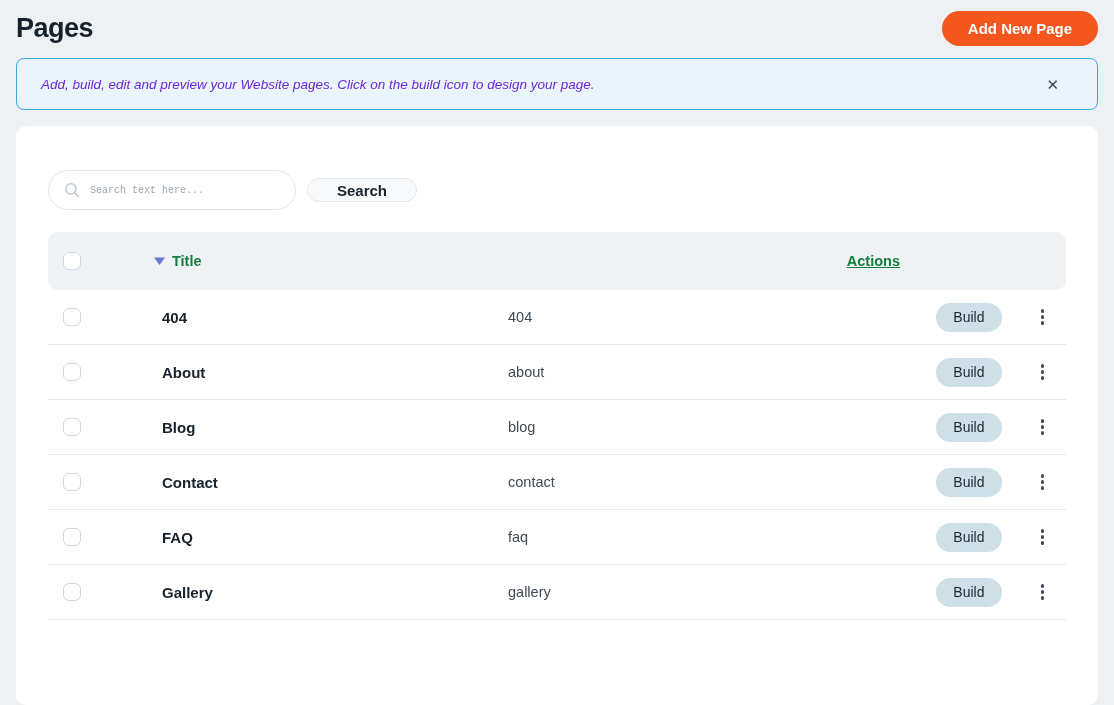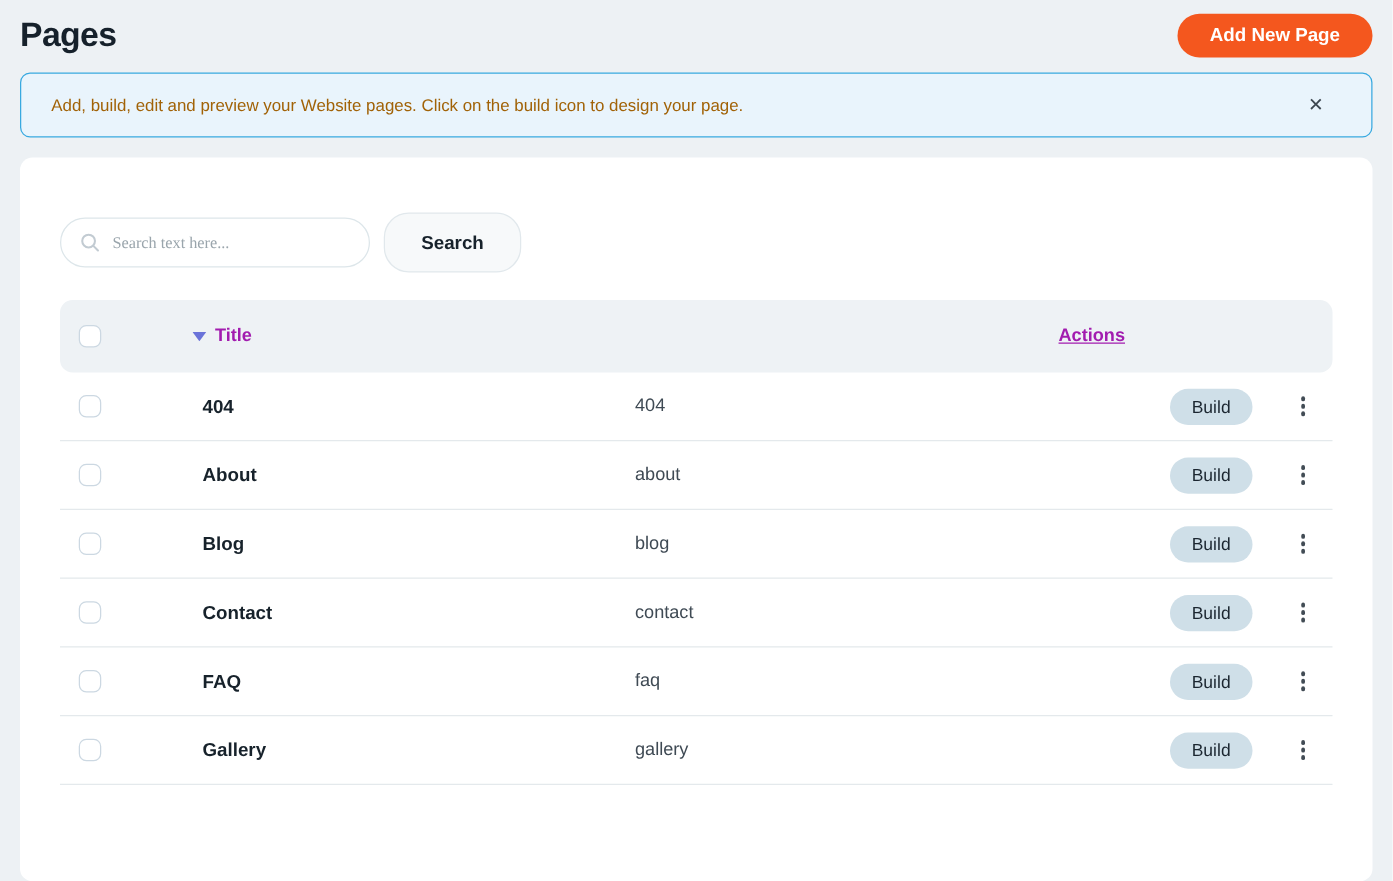--- a/index.html
+++ b/index.html
@@ -43,21 +43,21 @@
     margin: 10px 16px 0 16px;
     height: 52px;
     background: #e9f4fc;
     border: 1px solid #38a9e0;
     border-radius: 8px;
     display: flex;
     align-items: center;
     justify-content: space-between;
     padding: 0 24px 0 24px;
   }
-  .banner-text { font-size: 13.5px; color: #a16207; }
+  .banner-text { font-size: 13.5px; color: #6d28d9; font-style: italic; }
   .banner-close {
     background: none;
     border: none;
     font-size: 15px;
     color: #3c464f;
     cursor: pointer;
     line-height: 1;
     padding: 4px;
     margin-right: 10px;
   }
@@ -82,28 +82,28 @@
     display: flex;
     align-items: center;
     gap: 9px;
     padding: 0 12px 0 14px;
     background: #fff;
   }
   .search-box input {
     border: none;
     outline: none;
     width: 100%;
-    font-family: Liberation Serif, serif;
-    font-size: 13px;
+    font-family: Liberation Mono, monospace;
+    font-size: 10px;
     color: #30404a;
     background: transparent;
   }
   .search-box input::placeholder { color: #9aa5ac; }
   .pill-btn {
-    height: 48px;
+    height: 24px;
     border-radius: 20px;
     font-family: "Liberation Sans", sans-serif;
     font-size: 15px;
     font-weight: 700;
     color: #17222b;
     cursor: pointer;
   }
   .btn-search { background: #f7f9fa; border: 1px solid #e1e8ec; padding: 0 29px; }
   .btn-reset  { background: #ffffff; border: 1px solid #dfe7ea; padding: 0 27px; }
 
@@ -111,21 +111,21 @@
   .table { margin-top: 22px; }
   .thead {
     height: 58px;
     background: #eef2f5;
     border-radius: 10px;
     display: grid;
     grid-template-columns: 98px 346px 1fr 150px;
     align-items: center;
     font-weight: 700;
     font-size: 14.5px;
-    color: #a21caf;
+    color: #15803d;
   }
   .trow {
     height: 55px;
     display: grid;
     grid-template-columns: 98px 346px 1fr 150px;
     align-items: center;
     border-bottom: 1px solid #e4e9ec;
   }
   .cell-check { padding-left: 15px; display: flex; align-items: center; }
   .checkbox {

